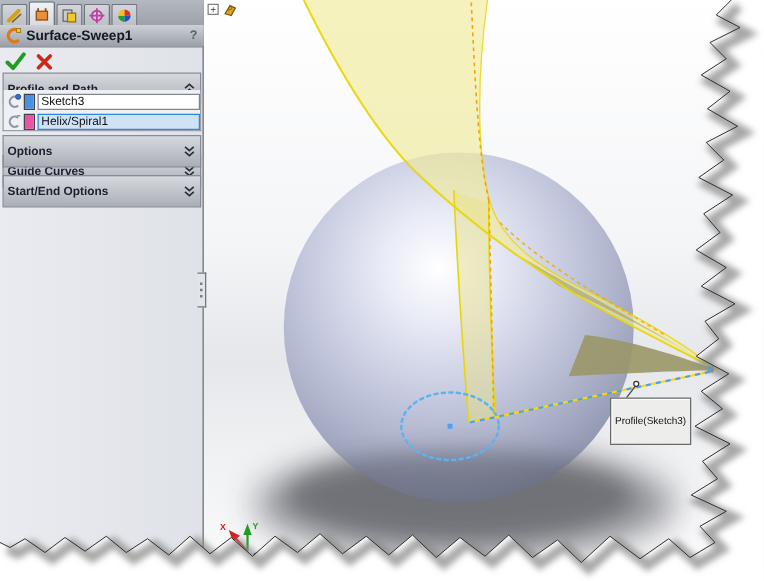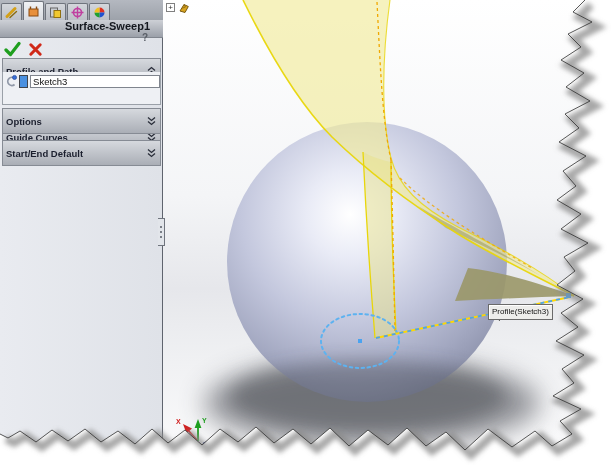--- a/index.html
+++ b/index.html
@@ -9,21 +9,21 @@
   #panel{position:absolute;left:0;top:0;width:163px;height:465px;
          background:linear-gradient(90deg,#e9ebf0,#dfe2e8);border-right:1px solid #5f646e;box-sizing:border-box;}
   #tabbar{position:absolute;left:0;top:0;width:163px;height:20px;
           background:linear-gradient(180deg,#b4b8c0,#9da2aa);border-bottom:1px solid #7a7f88;display:flex;align-items:flex-end;}
   .tab{width:21px;height:17px;margin-left:1px;background:linear-gradient(180deg,#d3d6db,#bcc0c7);
        border:1px solid #6f747d;border-bottom:none;border-radius:2px 2px 0 0;
        display:flex;align-items:center;justify-content:center;box-sizing:border-box;}
   .tab.active{background:linear-gradient(180deg,#f0f2f5,#d8dbe0);height:19px;}
   .pm-header{position:absolute;left:0;top:20px;width:163px;height:18px;
              background:linear-gradient(180deg,#cdd0d6,#9ba0a9);border-bottom:1px solid #80858e;
-             display:flex;align-items:flex-end;box-sizing:border-box;padding:0 13px;flex-direction:column;}
+             display:flex;align-items:center;box-sizing:border-box;padding:0 3px;}
   .pm-title{font-size:11px;font-weight:bold;color:#15181f;margin-left:3px;flex:1;}
   .pm-help{font-size:10px;font-weight:bold;color:#5a5f68;padding-right:2px;}
   #okrow{position:absolute;left:4px;top:39px;width:155px;height:20px;display:flex;gap:7px;align-items:center;}
   .grp-hd{position:absolute;left:2px;width:159px;height:26px;
           background:linear-gradient(180deg,#d6d9de,#aaaeb6);
           border:1px solid #868b94;box-sizing:border-box;display:flex;align-items:center;padding:0 3px;}
   .grp-hd .lbl{font-size:9.5px;font-weight:bold;color:#1b1f2e;flex:1;}
   #grp1-body{position:absolute;left:2px;top:72px;width:159px;height:33px;
              background:#eef0f4;border:1px solid #9aa0a8;border-top:none;box-sizing:border-box;}
   .sel-row{position:absolute;left:0;width:157px;height:16px;display:flex;align-items:center;}
@@ -34,23 +34,23 @@
   #grip{position:absolute;left:158px;top:218px;width:7px;height:28px;background:#e2e5ea;
         border:1px solid #70757e;border-left:none;box-sizing:border-box;
         display:flex;flex-direction:column;align-items:center;justify-content:center;gap:3px;}
   #grip i{width:2px;height:2px;background:#7a7f88;display:block;}
   
   #viewport{position:absolute;left:163px;top:0;width:448px;height:465px;}
   #scene{position:absolute;left:0;top:0;}
   #tree-item{position:absolute;left:3px;top:1px;height:13px;display:flex;align-items:center;gap:3px;font-size:10px;color:#000;}
   #expander{width:9px;height:9px;border:1px solid #808080;background:#fff;font-size:8px;line-height:7px;
             text-align:center;color:#333;box-sizing:border-box;}
-  #callout{position:absolute;left:325px;top:304px;height:12px;background:#ededeb;
+  #callout{position:absolute;left:325px;top:318px;height:12px;background:#ededeb;
            border:1px solid #6a6a6a;box-shadow:inset 1px 1px 0 #ffffff;
-           font-size:8px;line-height:11px;padding:1px 3px;color:#111;white-space:nowrap;}
+           font-size:8px;line-height:11px;padding:12px 3px;color:#111;white-space:nowrap;}
   
   #torn{position:absolute;left:0;top:0;pointer-events:none;}
 </style>
 </head>
 <body>
 
 <div id="page">
 
   <div id="viewport">
     <svg id="scene" width="448" height="465" viewBox="163 0 448 465">
@@ -210,36 +210,46 @@
       <div class="sel-row" style="top:1px">
         <svg width="18" height="16" viewBox="0 0 18 16">
           <path d="M13,5 A4.6,4.6 0 1 0 13,12" fill="none" stroke="#9098a8" stroke-width="2"></path>
           <circle cx="13" cy="4" r="2.3" fill="#3a6fd8" stroke="#224a9a" stroke-width="0.8"></circle>
         </svg>
         <svg class="chip" width="10" height="13">
           <rect x="0" y="0" width="10" height="13" fill="#4a90e0"></rect>
         </svg>
         <div class="selbox">Sketch3</div>
       </div>
+      <div class="sel-row" style="top:17px">
+        <svg width="18" height="16" viewBox="0 0 18 16">
+          <path d="M13,5 A4.6,4.6 0 1 0 13,12" fill="none" stroke="#9098a8" stroke-width="2"></path>
+          <path d="M12,3 L15,3" stroke="#9098a8" stroke-width="1.4"></path>
+        </svg>
+        <svg class="chip" width="10" height="13">
+          <rect x="0" y="0" width="10" height="13" fill="#f052a2"></rect>
+        </svg>
+        <div class="selbox sel">Helix/Spiral1</div>
+      </div>
     </div>
 
     <div class="grp-hd" style="top:124px">
       <span class="lbl">Guide Curves</span>
       <svg width="11" height="10" viewBox="0 0 11 10">
         <path d="M2,1.5 L5.5,4.5 L9,1.5 M2,5.5 L5.5,8.5 L9,5.5" fill="none" stroke="#2a2e3a" stroke-width="1.3"></path>
       </svg>
     </div>
     <div class="grp-hd" style="top:108px">
       <span class="lbl">Options</span>
       <svg width="11" height="10" viewBox="0 0 11 10">
         <path d="M2,1.5 L5.5,4.5 L9,1.5 M2,5.5 L5.5,8.5 L9,5.5" fill="none" stroke="#2a2e3a" stroke-width="1.3"></path>
       </svg>
     </div>
     <div class="grp-hd" style="top:140px">
-      <span class="lbl">Start/End Default</span>
+      <span class="lbl">Start/End Options</span>
       <svg width="11" height="10" viewBox="0 0 11 10">
         <path d="M2,1.5 L5.5,4.5 L9,1.5 M2,5.5 L5.5,8.5 L9,5.5" fill="none" stroke="#2a2e3a" stroke-width="1.3"></path>
       </svg>
     </div>
   </div>
 
   <div id="grip">
       <i></i>
       <i></i>
       <i></i>

